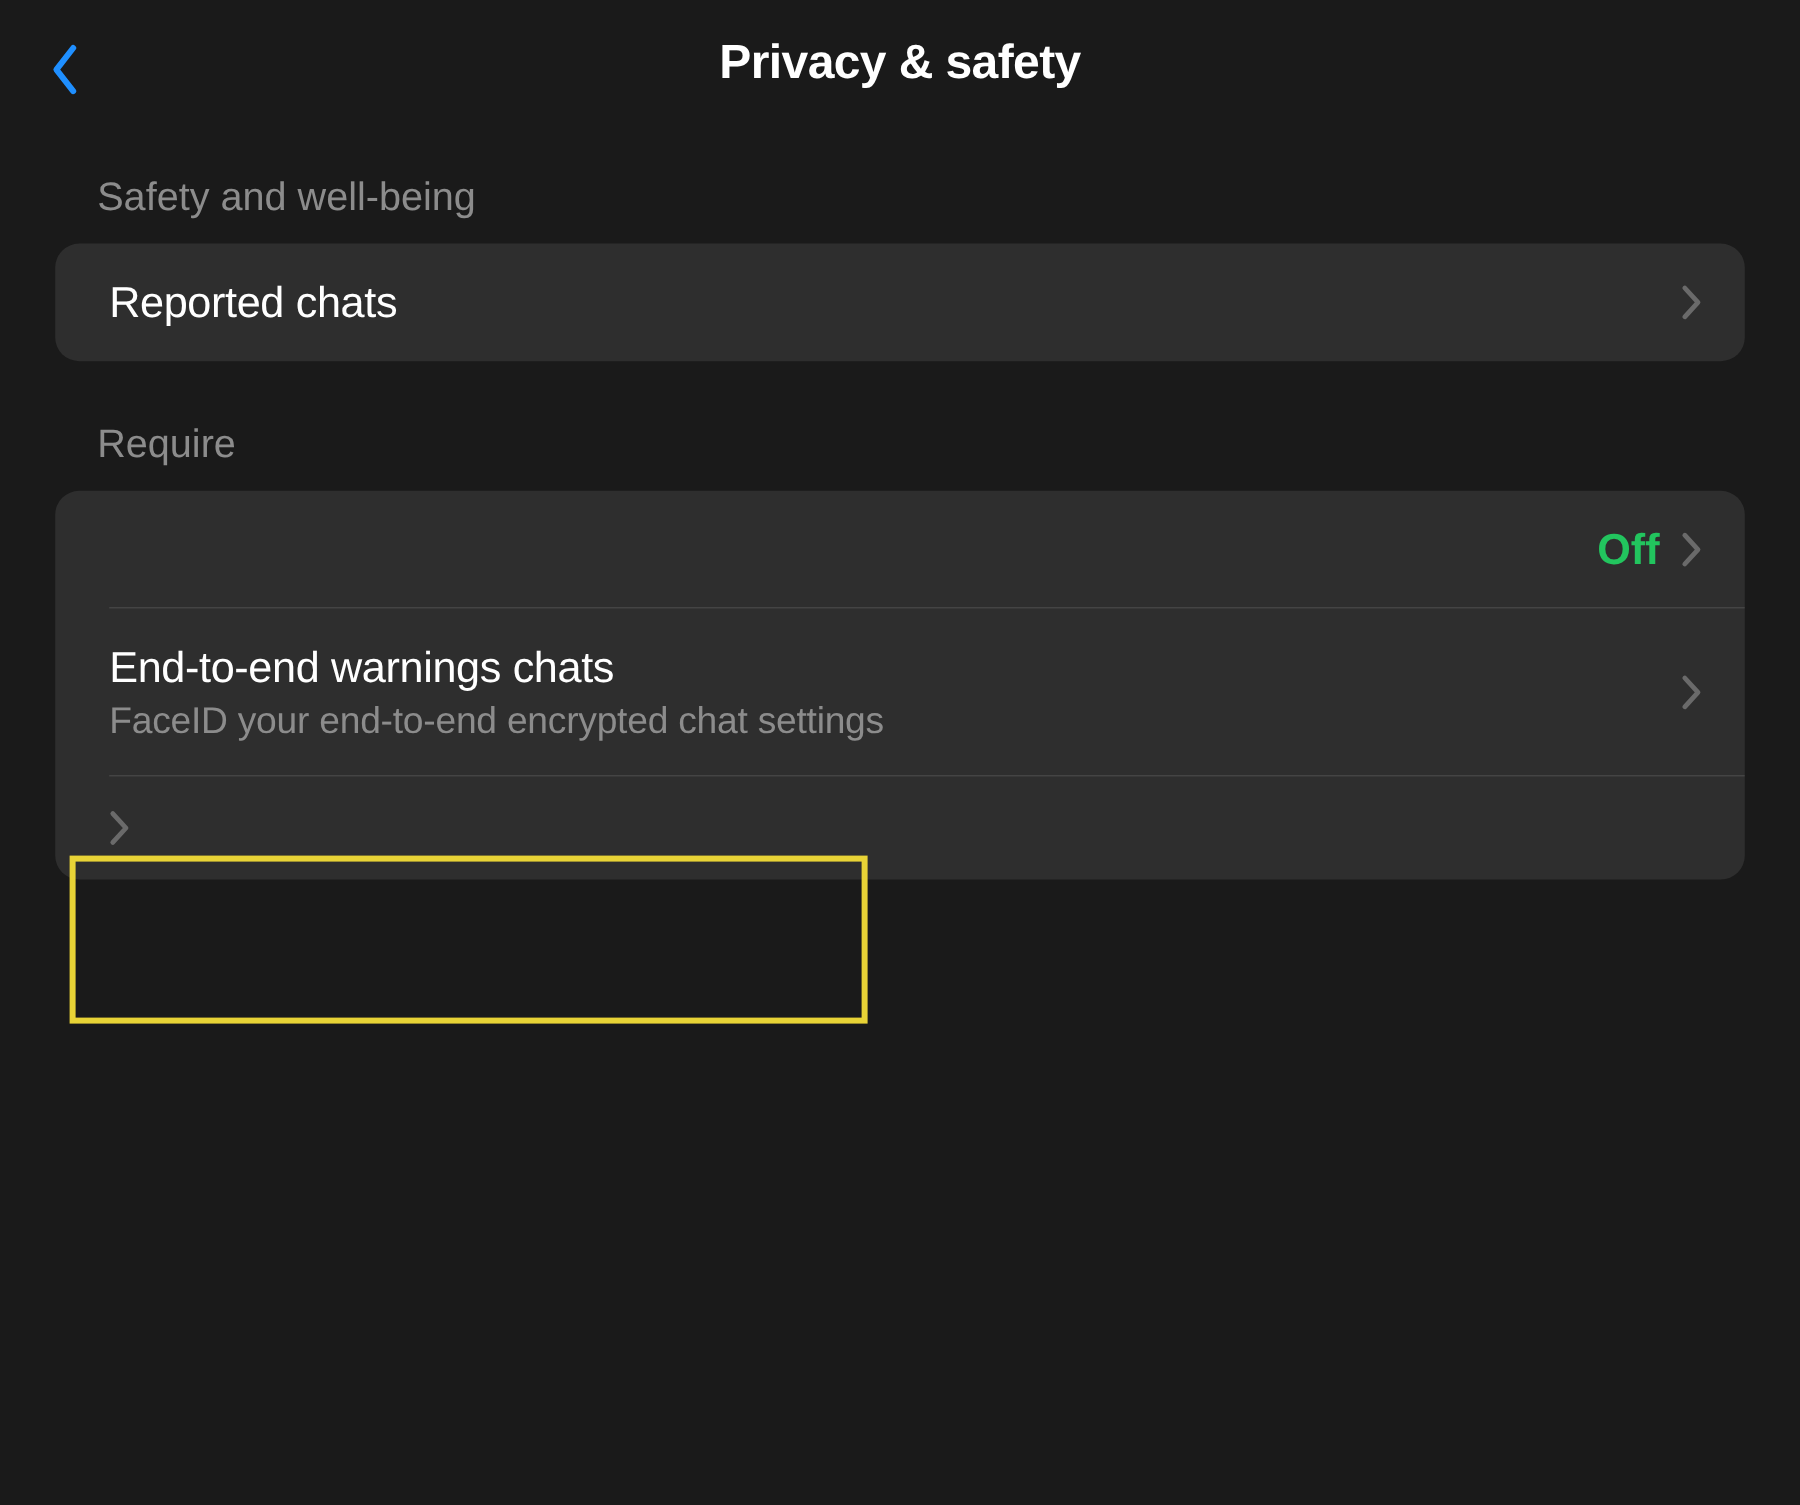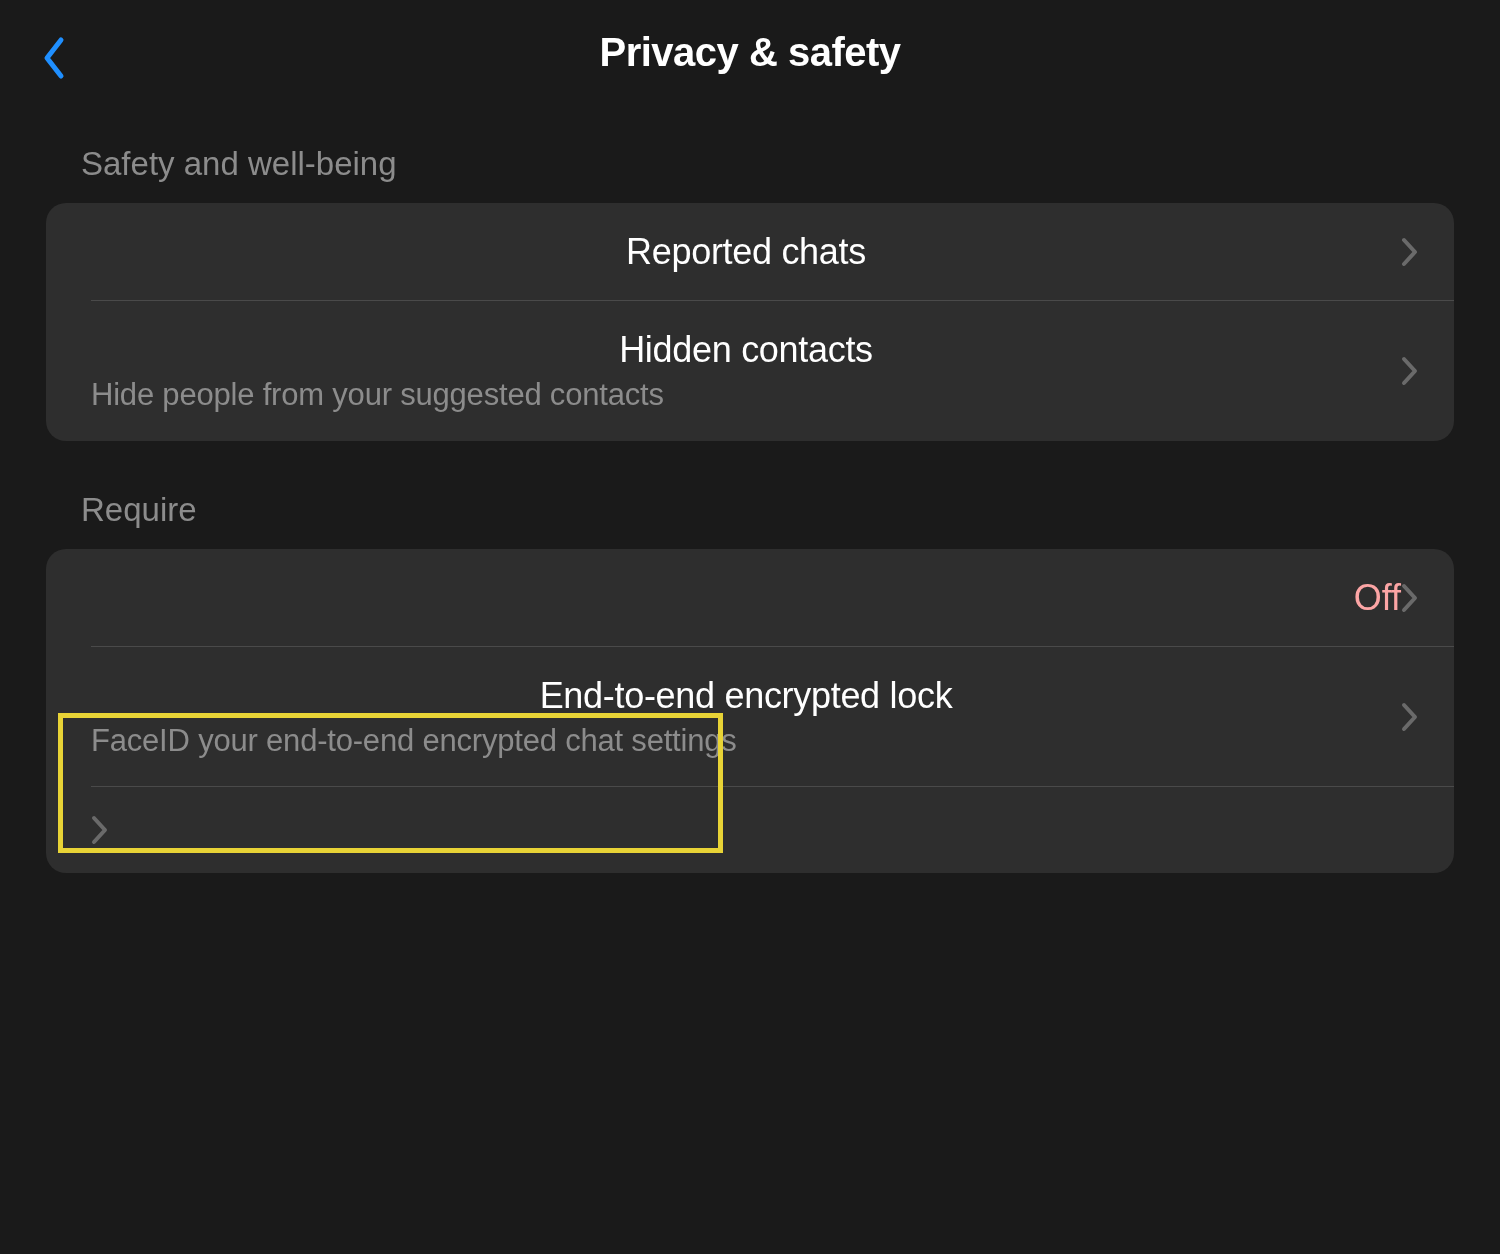--- a/index.html
+++ b/index.html
@@ -91,33 +91,34 @@
       display: flex;
       flex-direction: column;
       gap: 6px;
     }
     
     .setting-title {
       font-size: 36px;
       font-weight: 400;
       color: #ffffff;
       letter-spacing: -0.3px;
-      text-align: center;
     }
     
     .setting-subtitle {
       font-size: 31px;
       font-weight: 400;
       color: #8c8c8c;
       letter-spacing: -0.2px;
     }
     
     .setting-value {
       font-size: 36px;
-      color: #fca5a5;
+      color: #22c55e;
+      margin-right: 18px;
+      font-weight: bold;
     }
     
     .chevron {
       width: 18px;
       height: 30px;
       flex-shrink: 0;
     }
     
     .chevron svg {
       width: 100%;
@@ -157,66 +158,55 @@
       <div class="setting-text">
         <div class="setting-title">Reported chats</div>
       </div>
       <div class="chevron">
         <svg viewBox="0 0 18 30">
             <path d="M 3 3 L 14 15 L 3 27" stroke="#6a6a6a" stroke-width="4" fill="none" stroke-linecap="round" stroke-linejoin="round"></path>
           </svg>
       </div>
     </div>
 
+
+  </div>
+
+  <div class="section-header">Require</div>
+
+  <div class="section-group">
+
     <div class="setting-row">
       <div class="setting-text">
-        <div class="setting-title">Hidden contacts</div>
-        <div class="setting-subtitle">Hide people from your suggested contacts</div>
-      </div>
+      </div>
+      <div class="setting-value">Off</div>
+      <div class="chevron">
+        <svg viewBox="0 0 18 30">
+            <path d="M 3 3 L 14 15 L 3 27" stroke="#6a6a6a" stroke-width="4" fill="none" stroke-linecap="round" stroke-linejoin="round"></path>
+          </svg>
+      </div>
+    </div>
+
+    <div class="setting-row">
+      <div class="setting-text">
+        <div class="setting-title">End-to-end warnings chats</div>
+        <div class="setting-subtitle">FaceID your end-to-end encrypted chat settings</div>
+      </div>
+      <div class="chevron">
+        <svg viewBox="0 0 18 30">
+            <path d="M 3 3 L 14 15 L 3 27" stroke="#6a6a6a" stroke-width="4" fill="none" stroke-linecap="round" stroke-linejoin="round"></path>
+          </svg>
+      </div>
+    </div>
+
+    <div class="setting-row">
       <div class="chevron">
         <svg viewBox="0 0 18 30">
             <path d="M 3 3 L 14 15 L 3 27" stroke="#6a6a6a" stroke-width="4" fill="none" stroke-linecap="round" stroke-linejoin="round"></path>
           </svg>
       </div>
     </div>
 
   </div>
 
-  <div class="section-header">Require</div>
-
-  <div class="section-group">
-
-    <div class="setting-row">
-      <div class="setting-text">
-      </div>
-      <div class="setting-value">Off</div>
-      <div class="chevron">
-        <svg viewBox="0 0 18 30">
-            <path d="M 3 3 L 14 15 L 3 27" stroke="#6a6a6a" stroke-width="4" fill="none" stroke-linecap="round" stroke-linejoin="round"></path>
-          </svg>
-      </div>
-    </div>
-
-    <div class="setting-row">
-      <div class="setting-text">
-        <div class="setting-title">End-to-end encrypted lock</div>
-        <div class="setting-subtitle">FaceID your end-to-end encrypted chat settings</div>
-      </div>
-      <div class="chevron">
-        <svg viewBox="0 0 18 30">
-            <path d="M 3 3 L 14 15 L 3 27" stroke="#6a6a6a" stroke-width="4" fill="none" stroke-linecap="round" stroke-linejoin="round"></path>
-          </svg>
-      </div>
-    </div>
-
-    <div class="setting-row">
-      <div class="chevron">
-        <svg viewBox="0 0 18 30">
-            <path d="M 3 3 L 14 15 L 3 27" stroke="#6a6a6a" stroke-width="4" fill="none" stroke-linecap="round" stroke-linejoin="round"></path>
-          </svg>
-      </div>
-    </div>
-
-  </div>
-
 </div>
 
 <div class="highlight-box"></div>
 
 </body></html>

